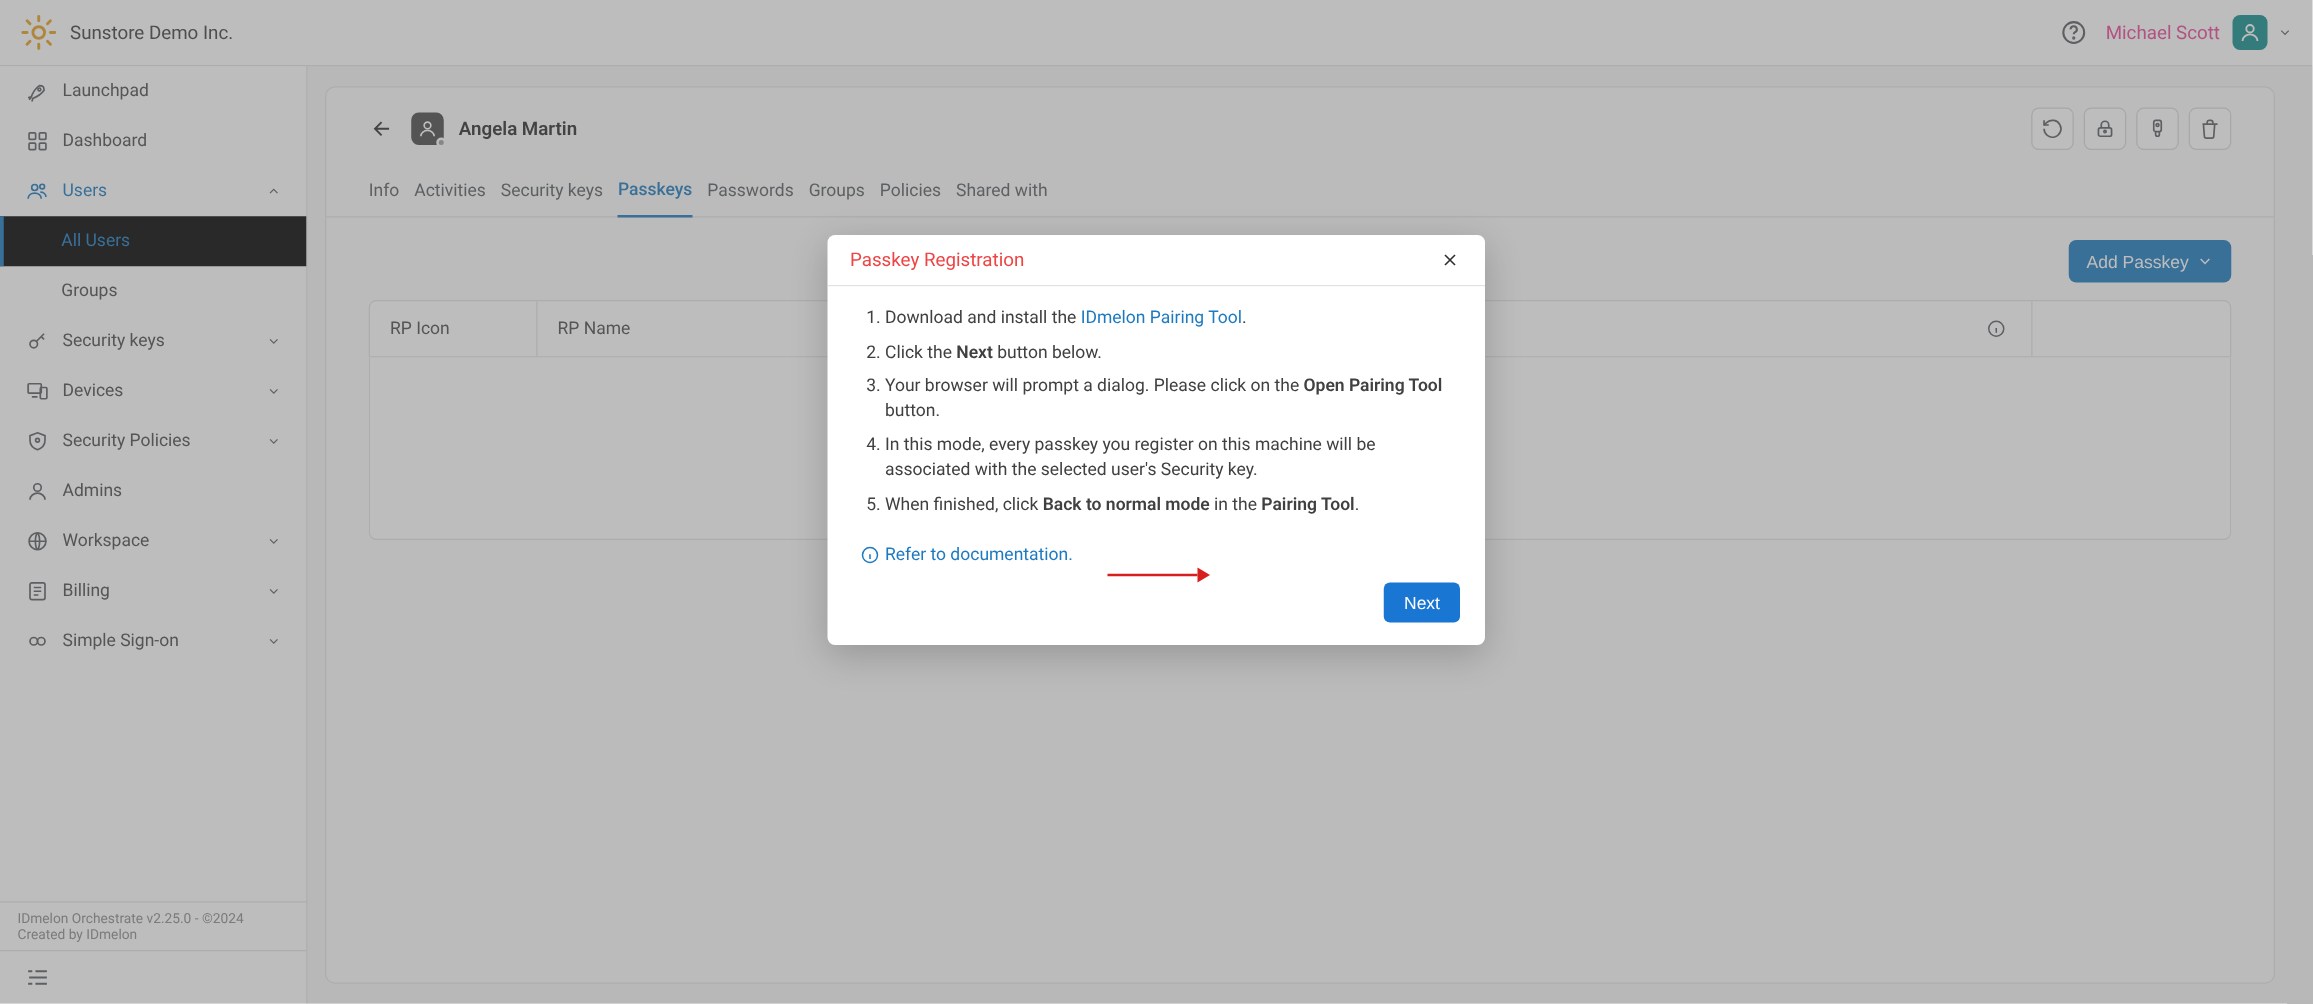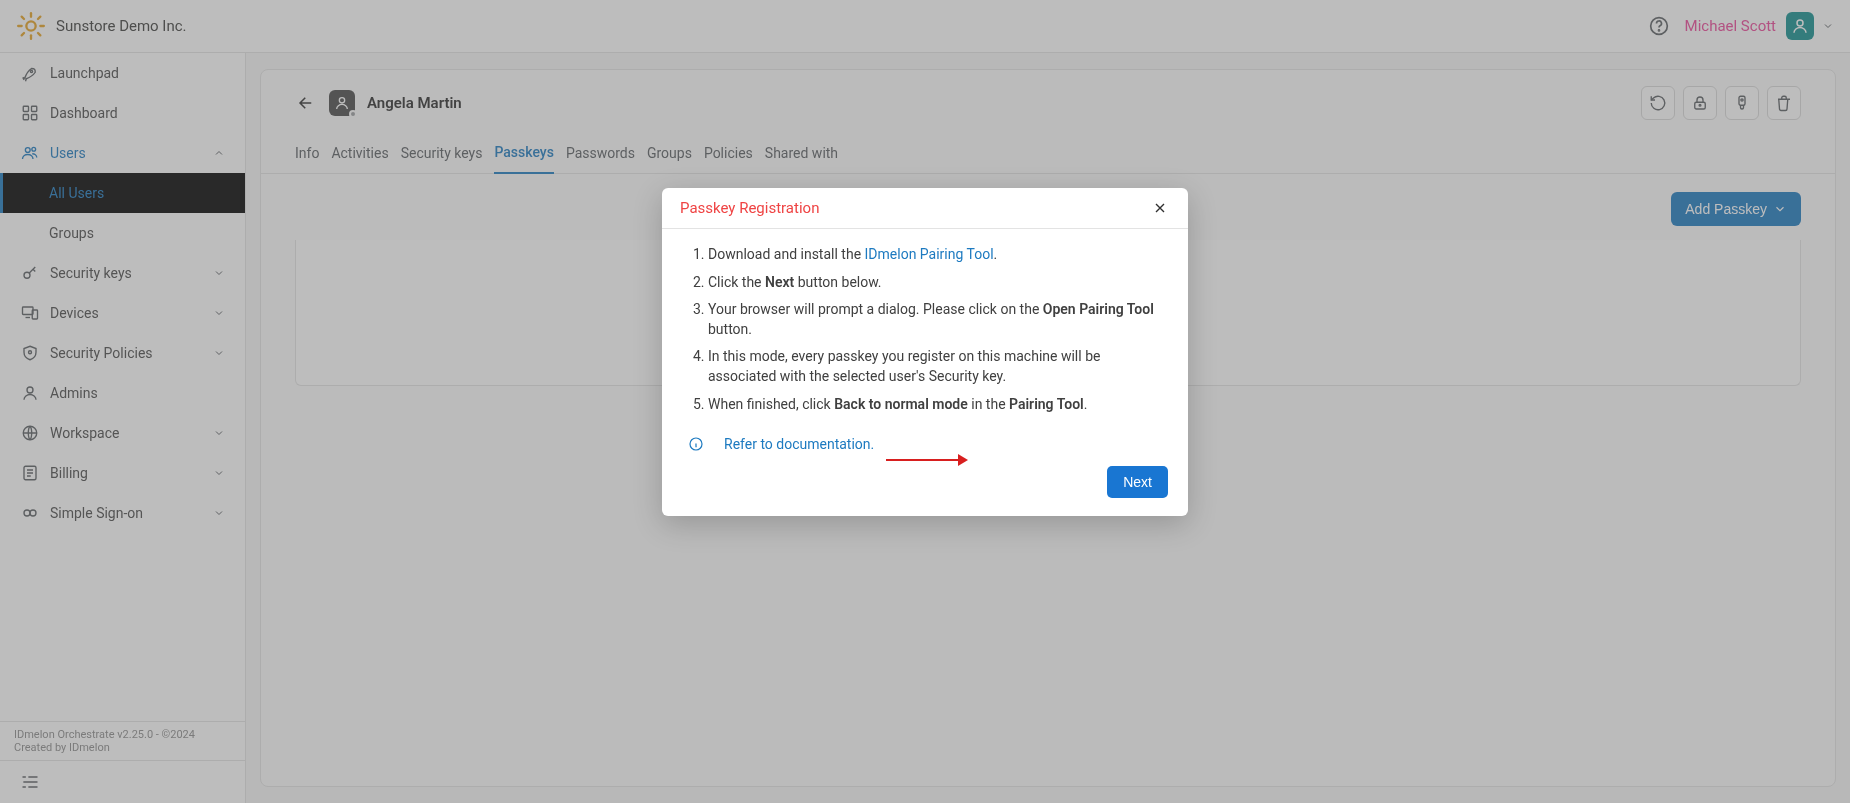--- a/index.html
+++ b/index.html
@@ -34,21 +34,21 @@
   .nav-item{display:flex;align-items:center;height:40px;padding:0 20px;cursor:pointer;color:#4c4c4c;font-size:14px;}
   .nav-item .nav-icon{width:20px;height:20px;margin-right:10px;display:flex;align-items:center;justify-content:center;}
   .nav-item .grow{flex:1;}
   .nav-item.selected{color:var(--accent);}
   .nav-sub{padding-left:49px;height:40px;display:flex;align-items:center;font-size:14px;cursor:pointer;color:#4c4c4c;}
   .nav-sub.active{background:#000000;color:var(--accent);border-left:3px solid var(--accent);padding-left:46px;}
   .footer-note{font-size:11px;color:#8e8e8e;padding:6px 14px;border-top:1px solid var(--border);border-bottom:1px solid var(--border);}
   .collapse-btn{height:42px;display:flex;align-items:center;padding-left:20px;}
 
   
-  .main{position:absolute;left:var(--sidebar-w);right:0;top:53px;bottom:0;padding:16px 14px;}
+  .main{position:absolute;left:var(--sidebar-w);right:16px;top:53px;bottom:0;padding:16px 14px;}
   .card-outer{border:1px solid var(--border);border-radius:8px;height:100%;background:#fbfbfb;}
   .page-head{display:flex;align-items:center;padding:16px 34px 8px 34px;}
   .back-btn{width:22px;height:22px;display:flex;align-items:center;justify-content:center;margin-right:12px;cursor:pointer;}
   .user-badge{width:26px;height:26px;border-radius:6px;background:var(--avatar);display:flex;align-items:center;justify-content:center;margin-right:12px;position:relative;}
   .status-dot{position:absolute;right:-2px;bottom:-2px;width:8px;height:8px;border-radius:50%;background:#9da0a2;border:2px solid #fbfbfb;}
   .page-title{font-size:15px;font-weight:600;color:#2d2d2d;}
   .head-spacer{flex:1;}
   .icon-btn{width:34px;height:34px;border:1px solid #d9d9d9;border-radius:6px;display:flex;align-items:center;justify-content:center;background:#fff;margin-left:8px;cursor:pointer;}
 
   .tabs{display:flex;gap:12px;padding:6px 34px 0 34px;border-bottom:1px solid var(--border);font-size:14px;align-items:flex-end;}
@@ -71,21 +71,21 @@
   .modal{margin-top:188px;width:526px;background:#fff;border-radius:6px;box-shadow:0 8px 30px rgba(0,0,0,.2);overflow:hidden;}
   .modal-head{display:flex;align-items:center;padding:10px 18px;border-bottom:1px solid var(--border);}
   .modal-title{font-size:15px;color:#ef4444;}
   .modal-head .grow{flex:1;}
   .close-btn{cursor:pointer;width:20px;height:20px;display:flex;align-items:center;justify-content:center;}
   .modal-body{padding:16px 26px 8px 26px;font-size:14px;color:#404040;}
   .modal-body ol{margin:0;padding-left:20px;}
   .modal-body li{margin-bottom:8px;line-height:1.4;}
   .bold{font-weight:600;}
   .link{color:var(--accent);cursor:pointer;text-align:center;}
-  .doc-link{display:flex;align-items:center;gap:20px;padding:6px 26px 2px 26px;color:var(--accent);font-size:14px;}
+  .doc-link{display:flex;align-items:center;gap:4px;padding:6px 26px 2px 26px;color:var(--accent);font-size:14px;}
   .modal-foot{display:flex;justify-content:flex-end;padding:12px 20px 18px 20px;}
   .btn-next{background:#1976d2;color:#fff;border:none;border-radius:5px;padding:8px 16px;font-size:14px;cursor:pointer;}
   .arrow-annot{position:absolute;pointer-events:none;}
 
   svg{display:block;}
 </style>
 </head>
 <body>
 
 <div class="topbar">
@@ -332,20 +332,33 @@
     </div>
 
     <div class="content-inner">
       <div class="add-row">
         <button class="btn-primary">
           <span>Add Passkey</span>
           <svg viewBox="0 0 24 24" width="14" height="14">
               <path d="M6 9l6 6 6-6" fill="none" stroke="#fff" stroke-width="2"></path>
             </svg>
         </button>
+      </div>
+      <div class="table-head">
+        <div class="th">RP Icon</div>
+        <div class="th">
+          <span>RP Name</span>
+          <span style="float:right;margin-right:4px" class="info-ico">
+              <svg viewBox="0 0 24 24" width="16" height="16" fill="none" stroke="#5b5f63" stroke-width="1.8">
+                <circle cx="12" cy="12" r="9"></circle>
+                <path d="M12 8h.01M11 12h1v4h1"></path>
+              </svg>
+            </span>
+        </div>
+        <div class="th"></div>
       </div>
       <div class="table-body"></div>
     </div>
   </div>
 </div>
 
 <div class="scrim">
   <div class="modal">
     <div class="modal-head">
       <div class="modal-title">Passkey Registration</div>

